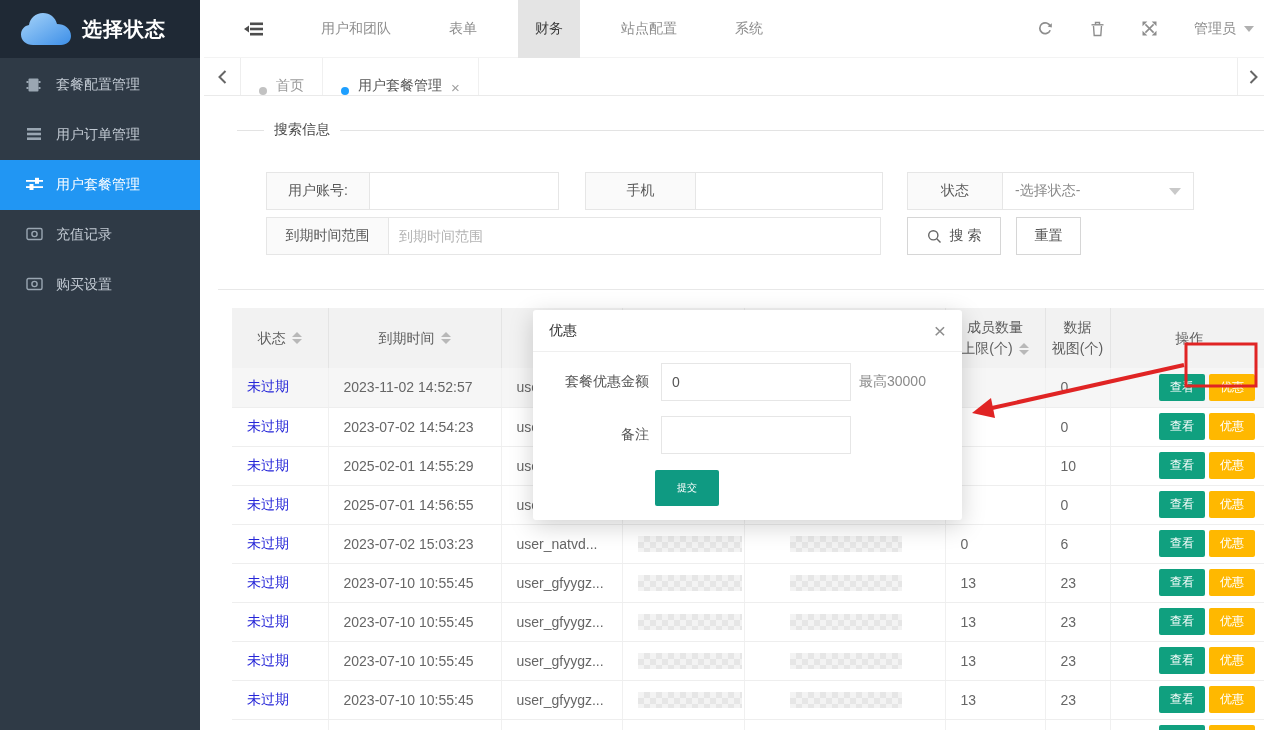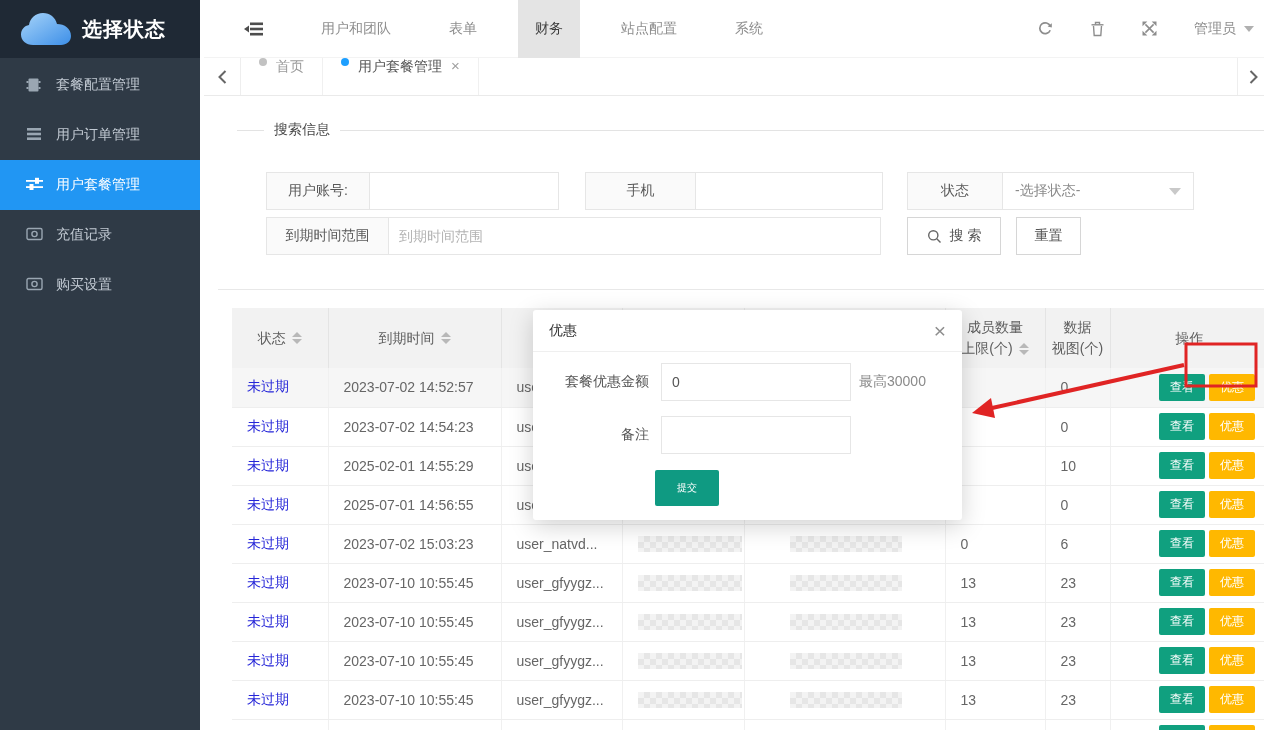--- a/index.html
+++ b/index.html
@@ -28,21 +28,21 @@
   .top-icon { display:inline-flex; color:#8d8d8d; margin-right:37px; cursor:pointer; }
   .admin { display:flex; align-items:center; color:#8d8d8d; margin-right:14px; cursor:pointer; }
   .caret-down { width:0; height:0; border-left:5px solid transparent; border-right:5px solid transparent; border-top:6px solid #b0b0b0; margin-left:8px; }
 
   
   .tabbar { height:38px; display:flex; align-items:stretch; border-bottom:1px solid #eaeaea; background:#fff; }
   .tab-arrow { width:37px; display:flex; align-items:center; justify-content:center; color:#666; cursor:pointer; }
   .tab-arrow.left { border-right:1px solid #eee; }
   .tab-arrow.right { width:31px; border-left:1px solid #eee; margin-left:auto; }
   .tabs { display:flex; }
-  .tab { display:flex; align-items:flex-start; padding:0 18px; border-right:1px solid #f0f0f0; cursor:pointer; color:#9a9a9a; }
+  .tab { display:flex; align-items:flex-end; padding:0 18px; border-right:1px solid #f0f0f0; cursor:pointer; color:#9a9a9a; }
   .tab.active { color:#555; }
   .tab-dot { width:8px; height:8px; border-radius:50%; background:#c2c2c2; margin-right:9px; }
   .tab.active .tab-dot { background:#1e9fff; }
   .tab-close { margin-left:9px; color:#9f9f9f; font-size:15px; line-height:1; }
 
   
   .content { padding:25px 0 0 28px; }
   .search-field { border:none; border-top:1px solid #e3e3e3; margin:0 0 0 5px; padding:20px 12px 10px 29px; }
   .search-field legend { color:#4a4a4a; padding:0 10px; margin-left:-2px; }
   .form-row { display:flex; align-items:center; margin-top:7px; }
@@ -320,21 +320,21 @@
                   <i class="dn"></i>
                 </span></th>
               <th><span class="th-label">数据
 视图(个)</span></th>
               <th><span class="th-label">操作</span></th>
             </tr>
           </thead>
         <tbody id="tbody">
             <tr class="row-first">
               <td><span class="status-link">未过期</span></td>
-              <td>2023-07-02 14:52:57</td>
+              <td>2023-11-02 14:52:57</td>
               <td>use...</td>
               <td></td>
               <td></td>
               <td></td>
               <td>0</td>
               <td class="td-actions"><button class="btn-mini btn-view">查看</button><button class="btn-mini btn-disc">优惠</button></td>
             </tr>
             <tr>
               <td><span class="status-link">未过期</span></td>
               <td>2023-07-02 14:54:23</td>

